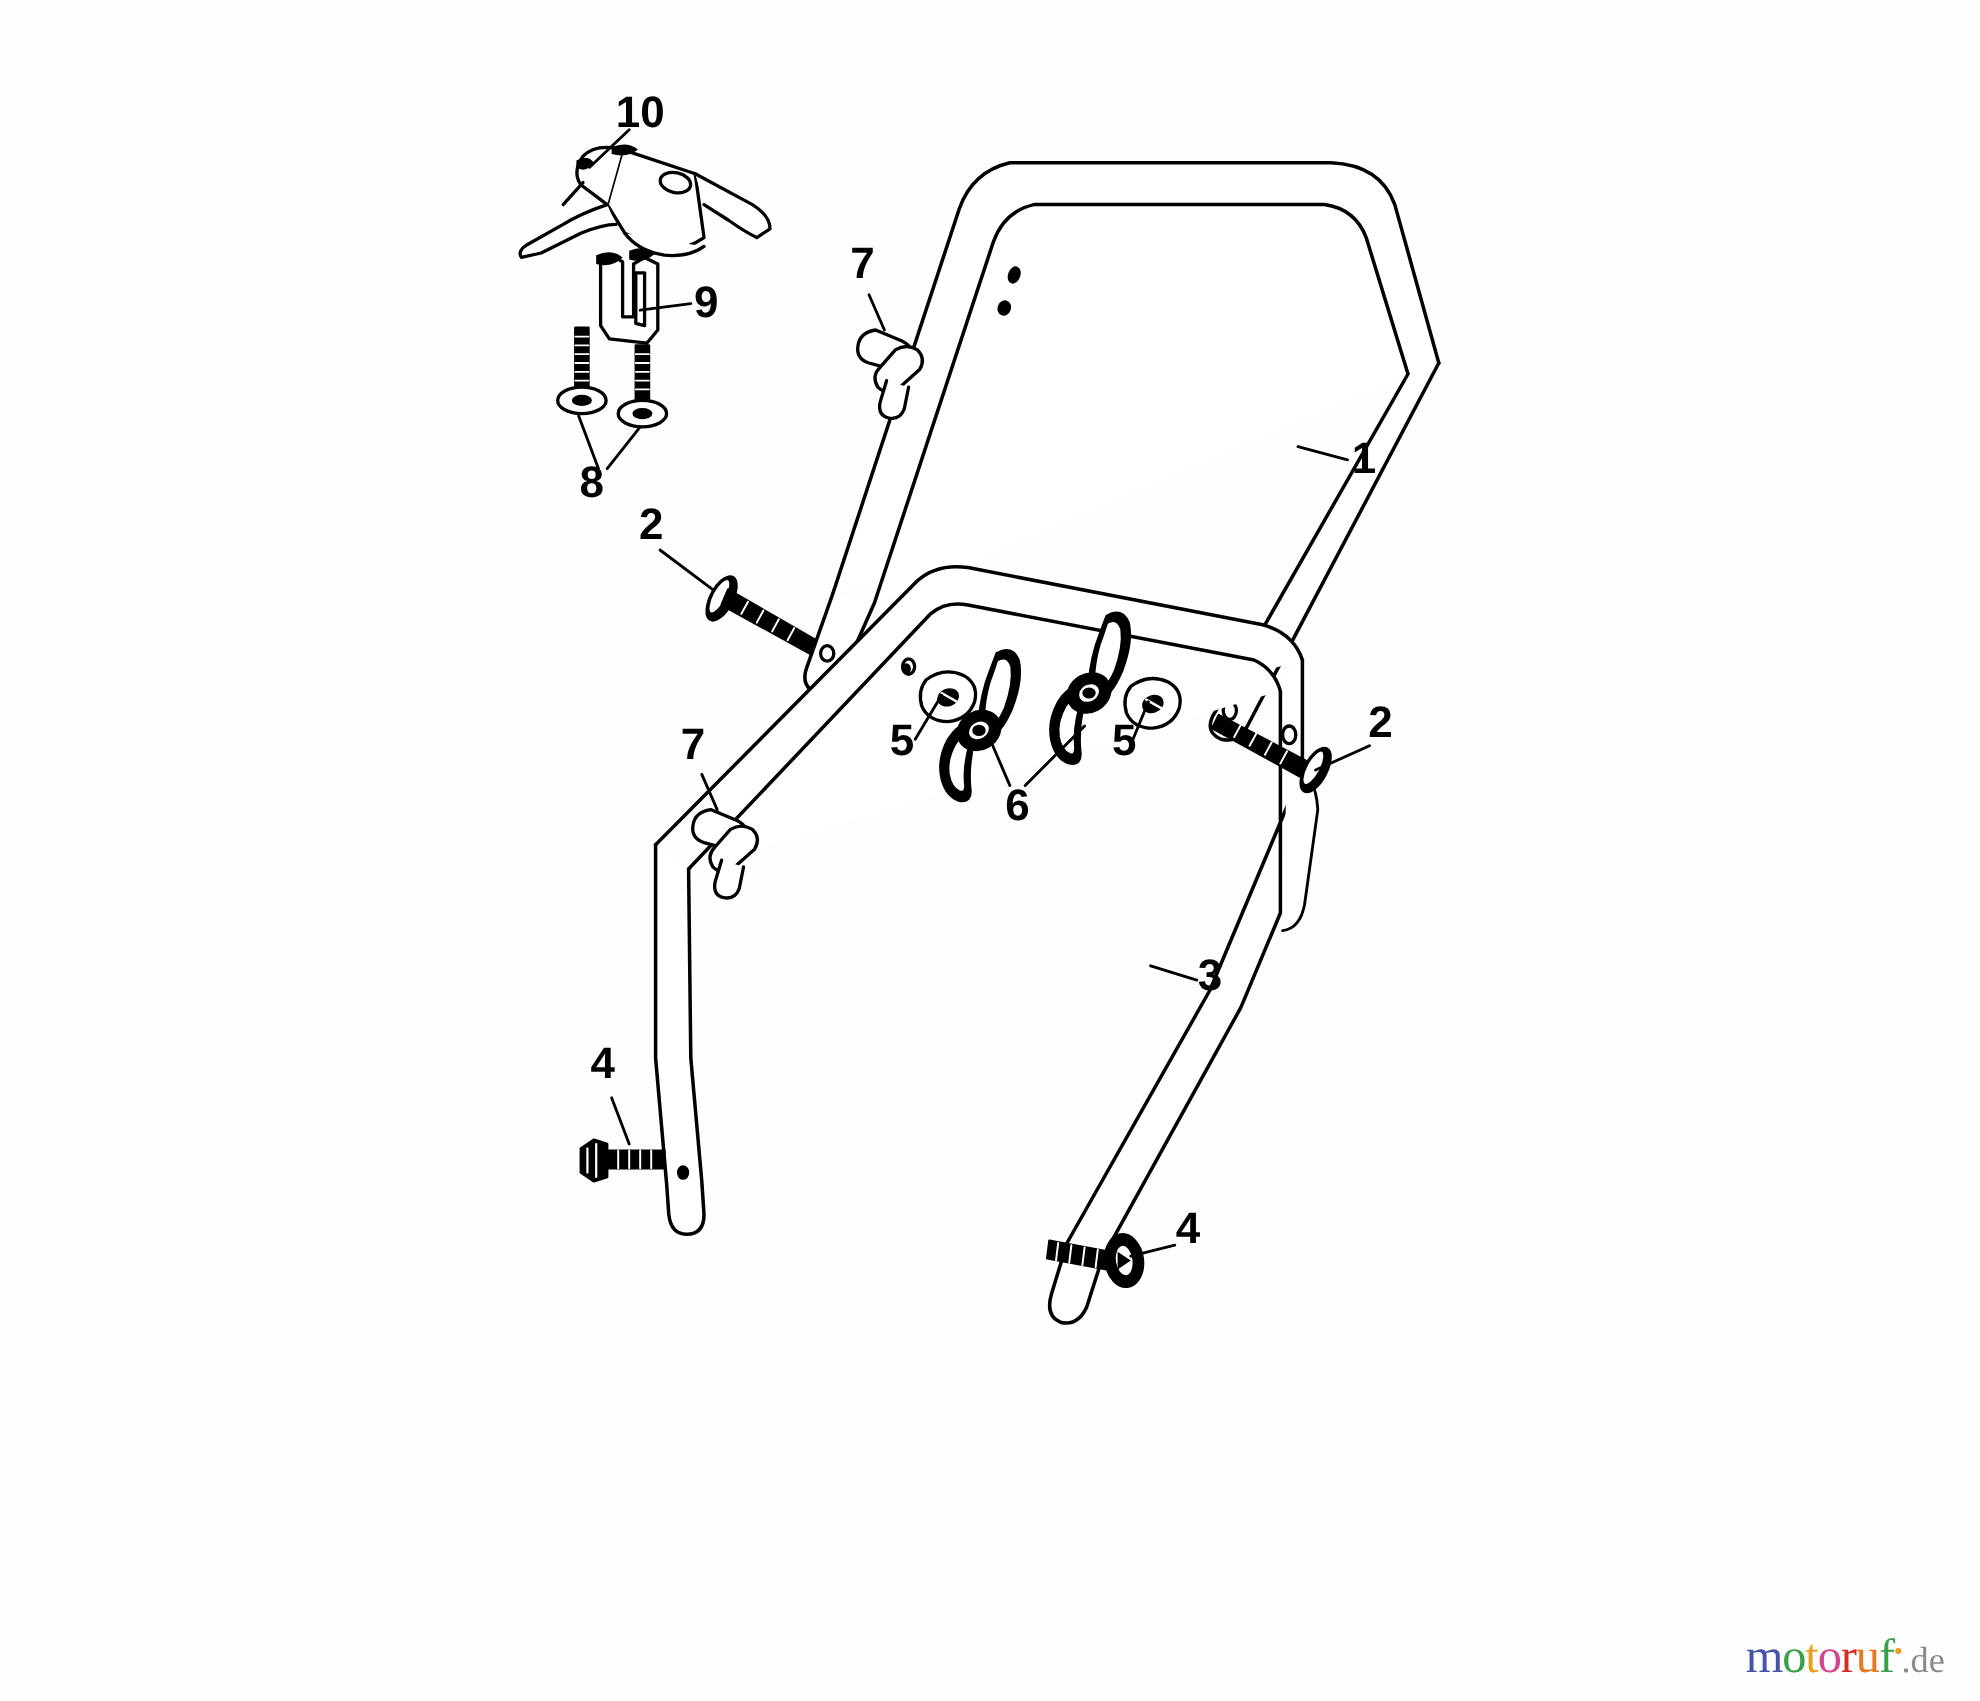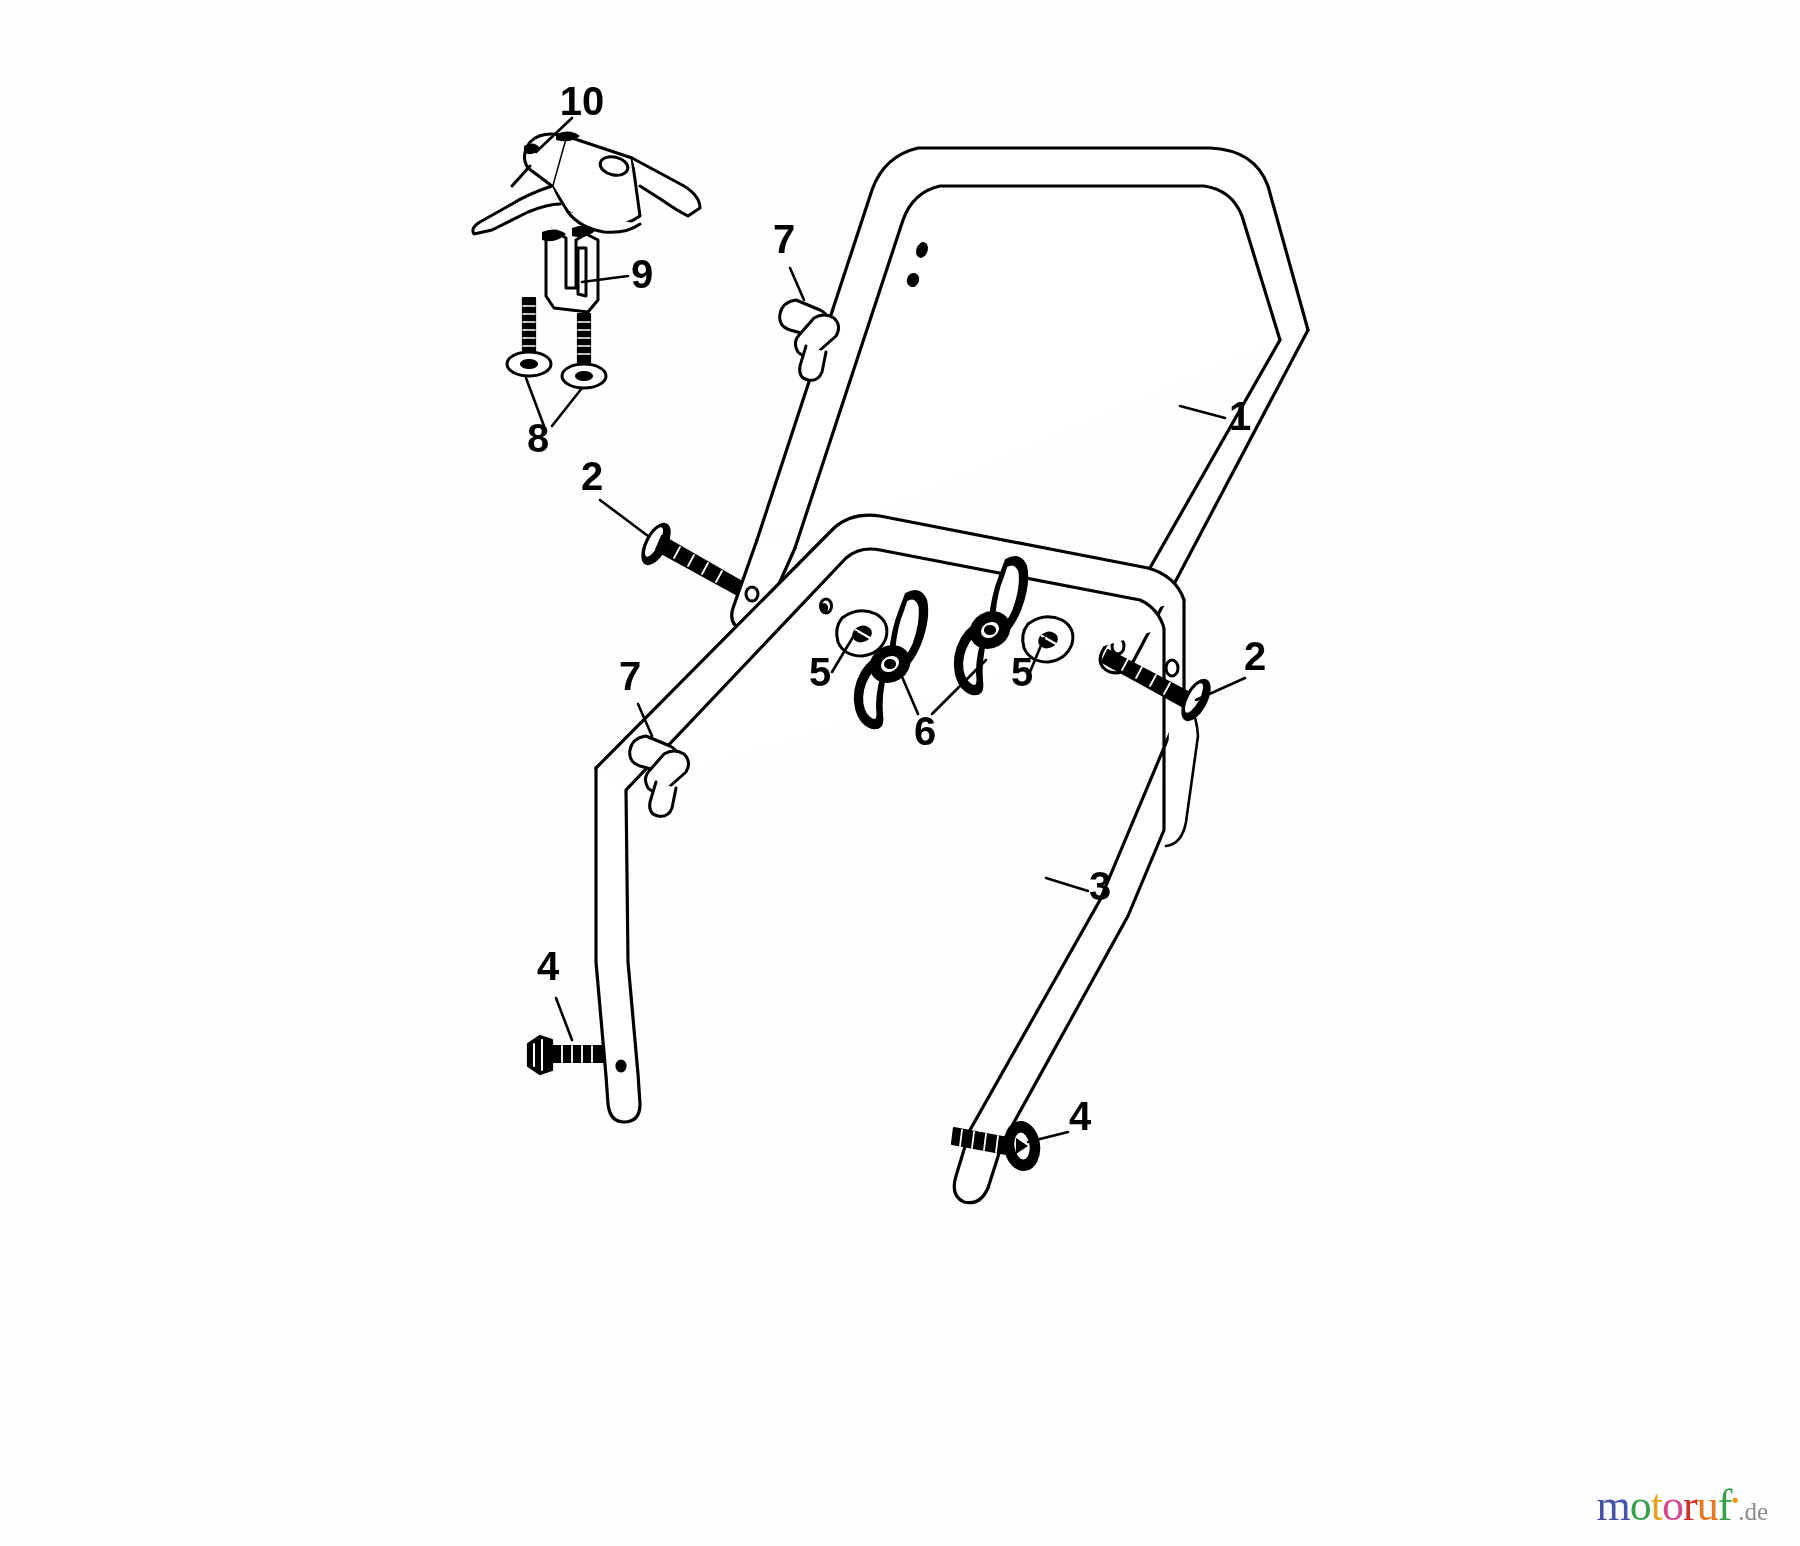--- a/index.html
+++ b/index.html
@@ -83,21 +83,21 @@
     right: 32px;
     bottom: 18px;
     font-family: "Liberation Serif", serif;
     font-size: 44px;
     line-height: 1;
     letter-spacing: -1px;
     white-space: nowrap;
     user-select: none;
   }
   #watermark .suffix {
-    font-size: 25px;
+    font-size: 33px;
     letter-spacing: 0;
     text-align: center;
   }
   #watermark .dot {
     font-size: 13px;
     vertical-align: super;
   }
 </style>
 </head>
 <body>

